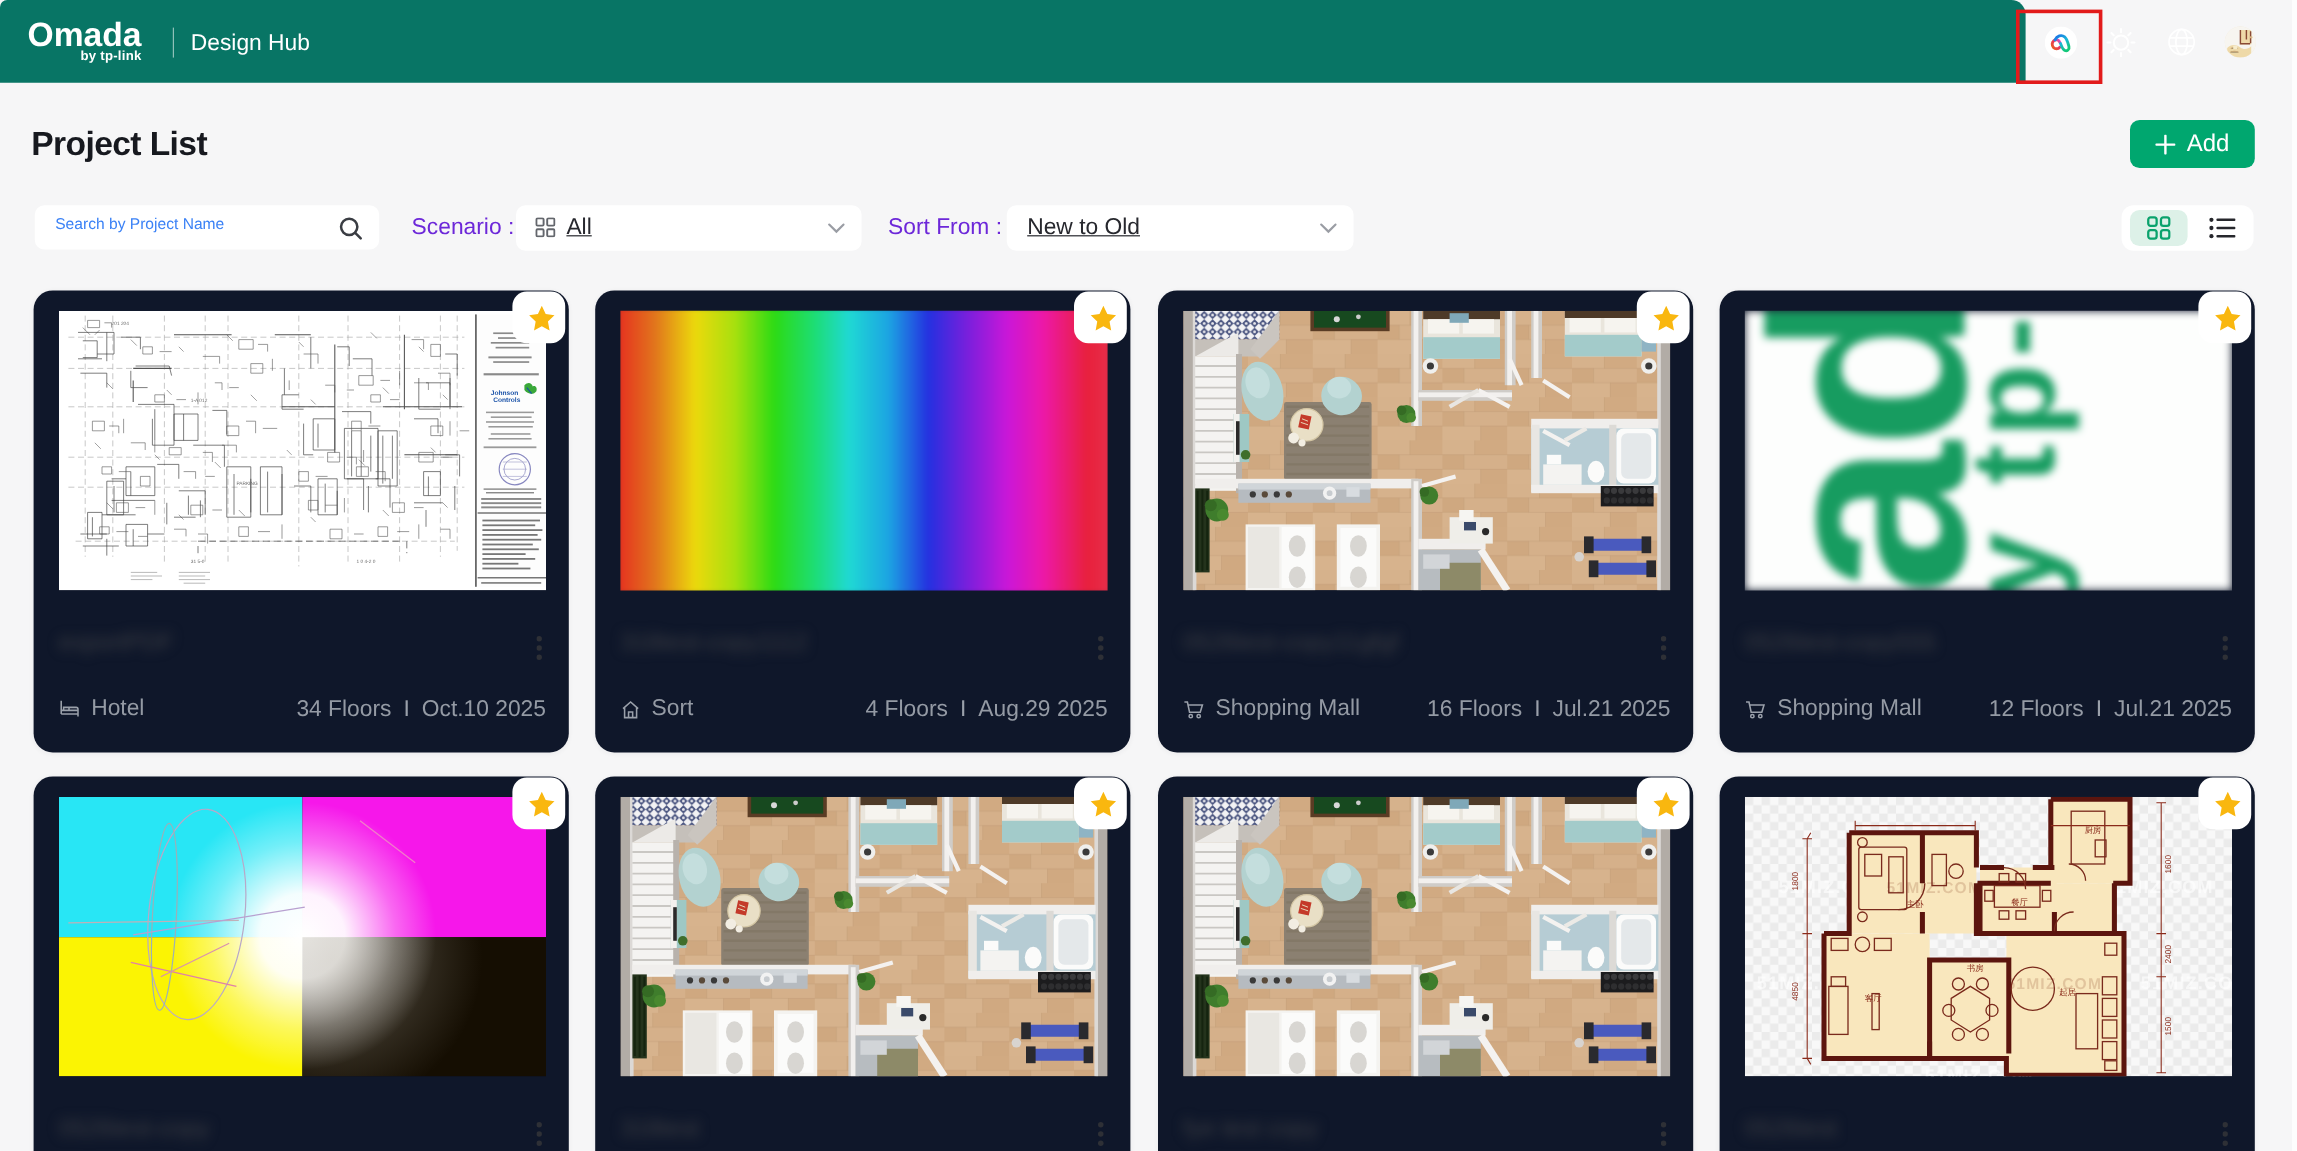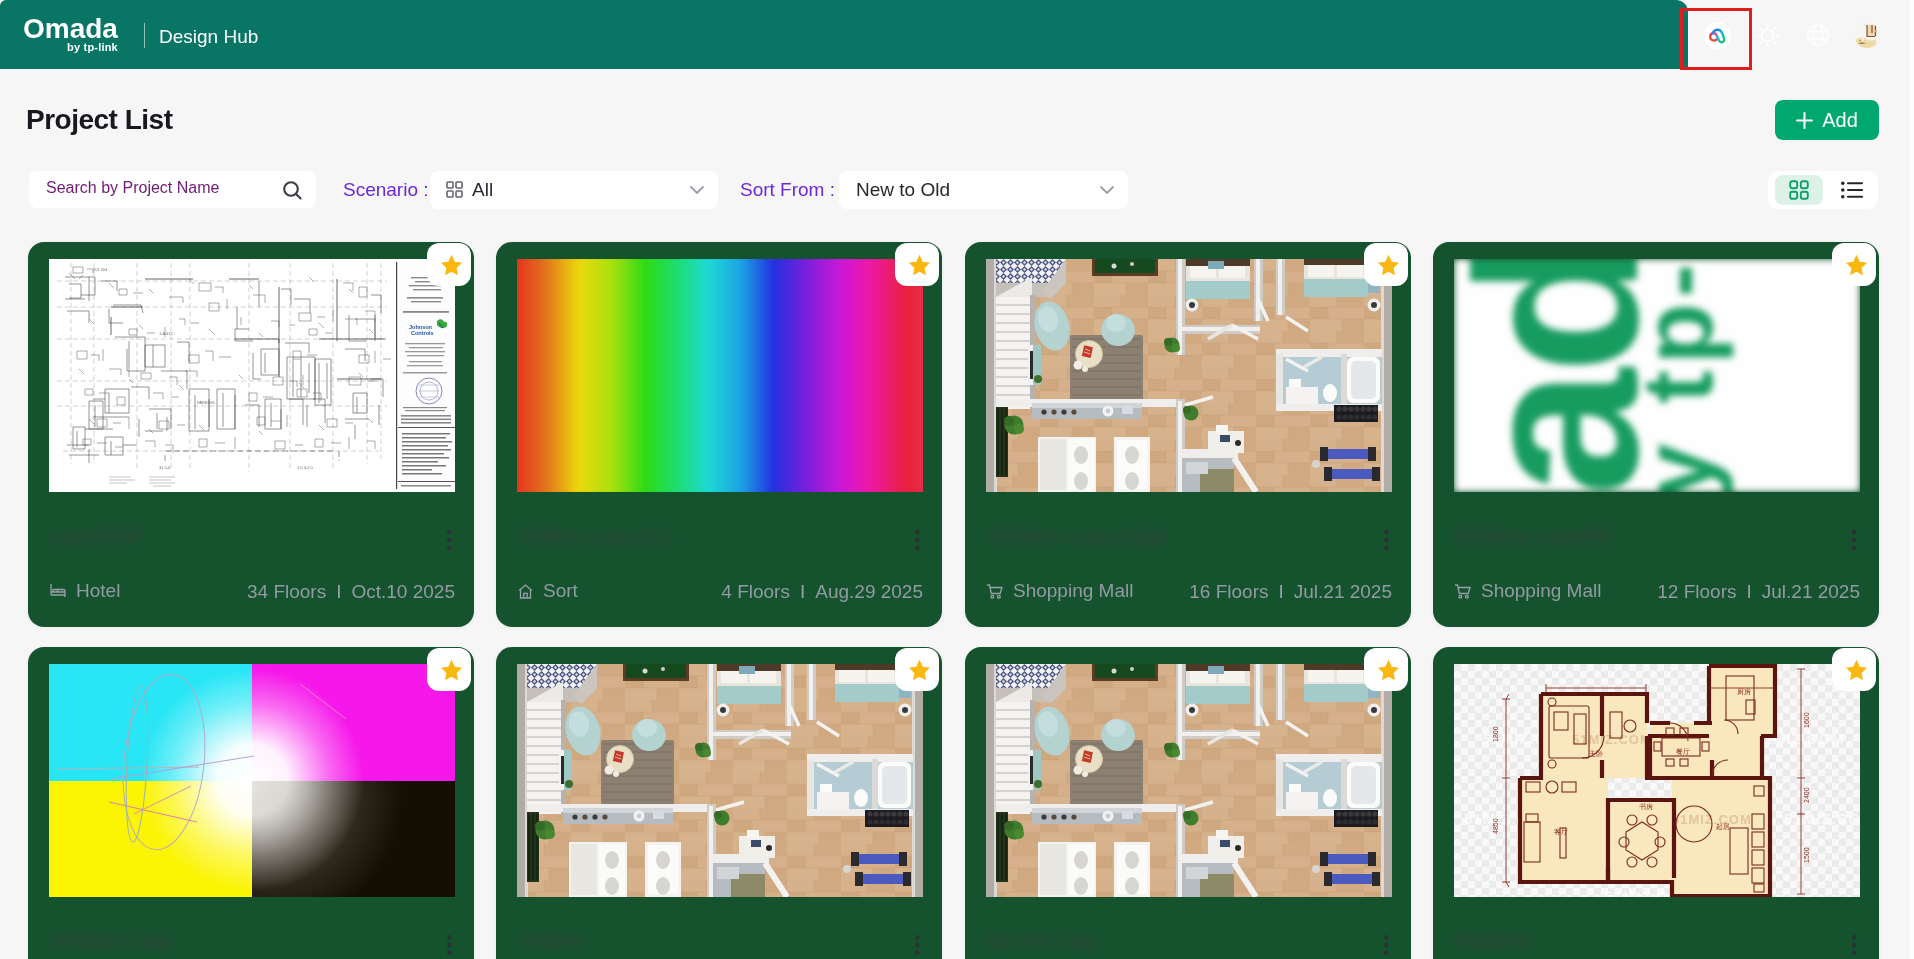--- a/index.html
+++ b/index.html
@@ -17,35 +17,35 @@
   .sunbtn  { position:absolute; left:1755px; top:23px; }
   .globebtn{ position:absolute; left:1806px; top:23px; }
   .avatar  { position:absolute; left:1854px; top:22px; width:26px; height:26px; border-radius:50%; overflow:hidden; background:#f2ead8; }
 
   .page-title { position:absolute; left:26px; top:104px; font-size:28px; font-weight:700; color:#17191f; letter-spacing:-0.5px; }
   .add-btn { position:absolute; left:1775px; top:100px; width:104px; height:40px; background:#00a76f; border-radius:8px; color:#fff; font-size:20px; display:flex; align-items:center; justify-content:center; gap:9px; }
   .add-btn svg { display:block; }
 
   .filters { position:absolute; left:0; top:171px; width:1910px; height:38px; }
   .searchbox { position:absolute; left:29px; top:0; width:287px; height:37px; background:#fff; border-radius:8px; }
-  .searchbox .ph { position:absolute; left:17px; top:8px; font-size:16px; color:#701a75; }
+  .searchbox .ph { position:absolute; left:17px; top:8px; font-size:13px; color:#3b82f6; }
   .searchbox svg { position:absolute; right:13px; top:9px; }
   .flabel { position:absolute; top:8px; font-size:19px; color:#6d28d9; }
   .fl-scenario { left:343px; }
   .fl-sort { left:740px;text-align:right; }
   .dropdown { position:absolute; top:0; height:38px; background:#fff; border-radius:8px; }
   .dd-scenario { left:430px; width:288px; }
   .dd-sort { left:839px; width:289px; }
-  .dd-val { position:absolute; top:8px; font-size:19px; color:#27282e; }
+  .dd-val { position:absolute; top:8px; font-size:19px; color:#27282e;text-decoration:underline; }
   .chev { position:absolute; right:14px; top:15px; }
   .toggle { position:absolute; left:1768px; top:0; width:110px; height:38px; background:#fff; border-radius:10px; }
   .tg-grid { position:absolute; left:7px; top:4px; width:48px; height:30px; background:#ddf1e8; border-radius:8px; display:flex; align-items:center; justify-content:center; }
   .tg-list { position:absolute; left:62px; top:4px; width:44px; height:30px; display:flex; align-items:center; justify-content:center; }
 
-  .card { position:absolute; width:446px; height:385px; background:#14532d; border-radius:16px; box-shadow:0 1px 4px rgba(30,40,60,0.05);text-decoration:underline; }
+  .card { position:absolute; width:446px; height:385px; background:#0f172a; border-radius:16px; box-shadow:0 1px 4px rgba(30,40,60,0.05);text-decoration:underline; }
   .thumb { position:absolute; left:21px; top:17px; width:406px; height:233px; overflow:hidden; }
   .badge { position:absolute; top:1px; right:3px; width:44px; height:43px; background:#fff; border-radius:12px; z-index:5; }
   .trow { position:absolute; left:21px; top:279px; width:406px; height:40px; }
   .btitle { position:absolute; left:0; top:4px; font-size:20px; color:#3c3e44; filter:blur(5px); white-space:nowrap; }
   .dots { position:absolute; right:3px; top:9px; }
   .frow { position:absolute; left:21px; top:338px; width:406px; height:26px; font-size:19px; color:#949aa4; }
   .frow .cat { position:absolute; left:0; top:0; display:flex; align-items:center; gap:9px; }
   .frow .meta { position:absolute; right:0; top:1px; white-space:nowrap; }
   .meta .sep { display:inline-block; margin:0 10px; color:#9aa0aa; }
 </style>

